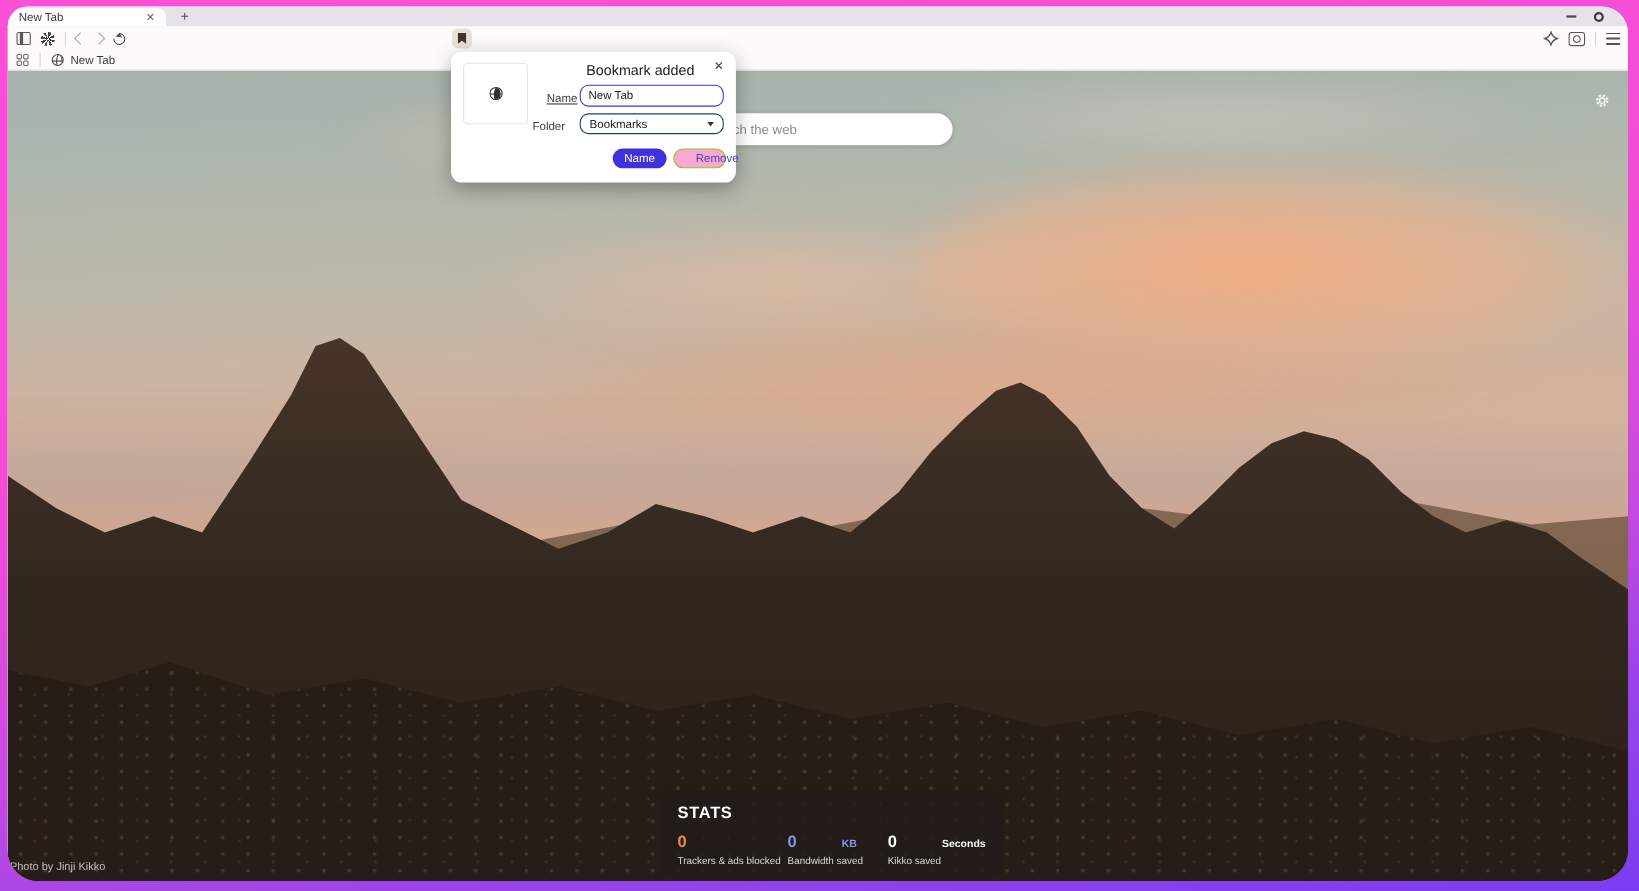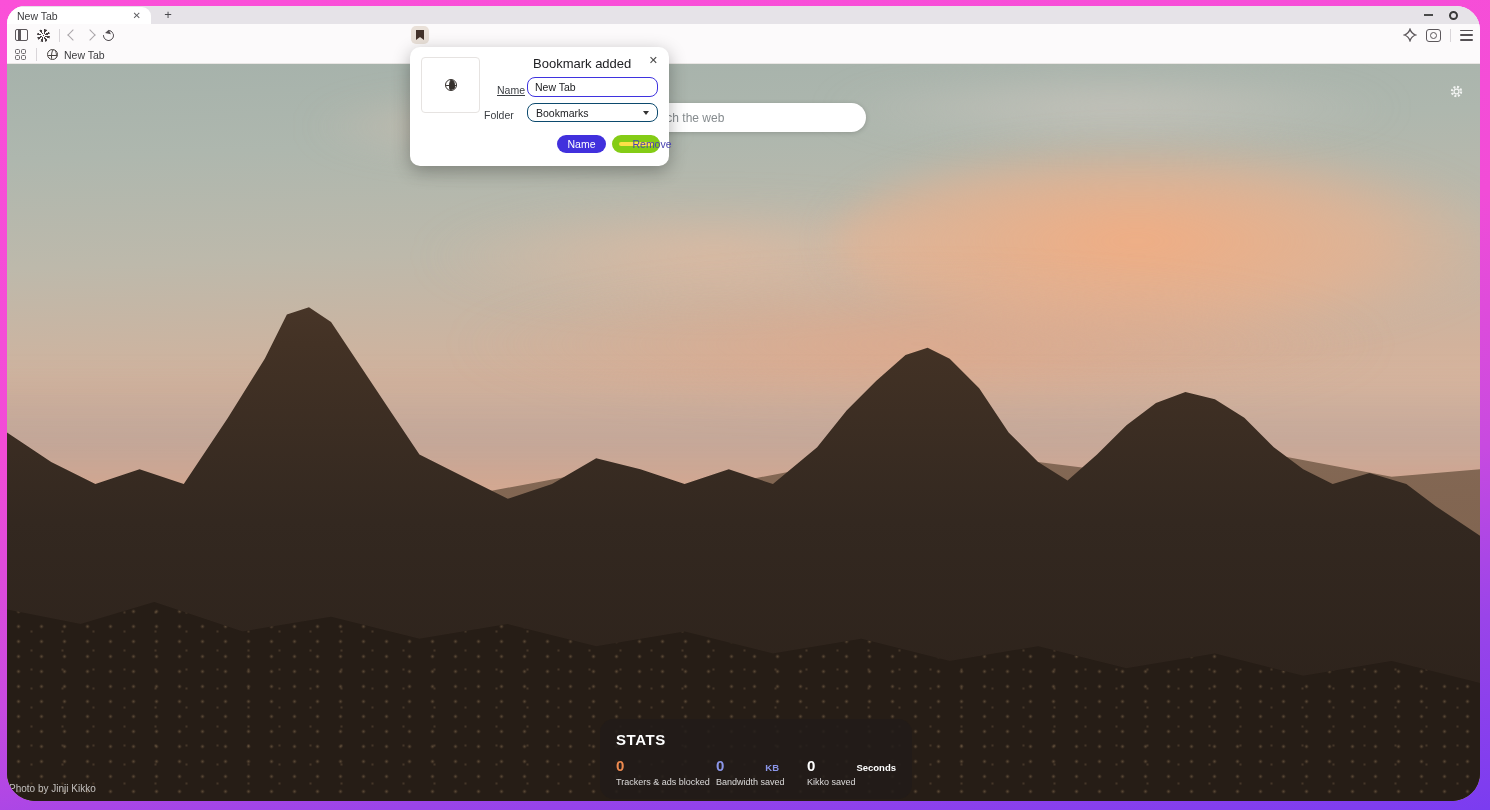--- a/index.html
+++ b/index.html
@@ -118,21 +118,21 @@
     border:1.5px solid #3f33df; border-radius:8px; font-size:10.5px; color:#202124;
     padding:0 7px; outline:none; font-family:"Liberation Sans",sans-serif; }
   .dlg-select { position:absolute; left:117px; top:56px; width:131px; height:19px;
     border:1px solid #0c4a6e; border-radius:8px; font-size:10.5px; color:#202124;
     display:flex; align-items:center; padding:0 8px; cursor:pointer; }
   .dlg-select .caret { margin-left:auto; width:0; height:0;
     border-left:3.5px solid transparent; border-right:3.5px solid transparent; border-top:4.5px solid #333; }
   .btn { position:absolute; top:88px; height:18px; border-radius:9px; font-size:10.5px;
     display:flex; align-items:center; justify-content:center; cursor:pointer; }
   .btn-done { left:147px; width:49px; background:#4130dd; color:#fff; }
-  .btn-remove { left:202px; width:48px; border:7px solid #84cc16; color:#4a44b0; background:#fde047;padding-left:32px; }
+  .btn-remove { left:202px; width:48px; border:1px solid #84cc16; color:#4a44b0; background:#f9a8d4;padding-left:32px; }
 </style>
 </head>
 <body>
 
 <div class="browser">
 
   <div class="tabstrip">
     <div class="tab">
       <span class="tab-label">New Tab</span>
       <span class="tab-close">✕</span>

